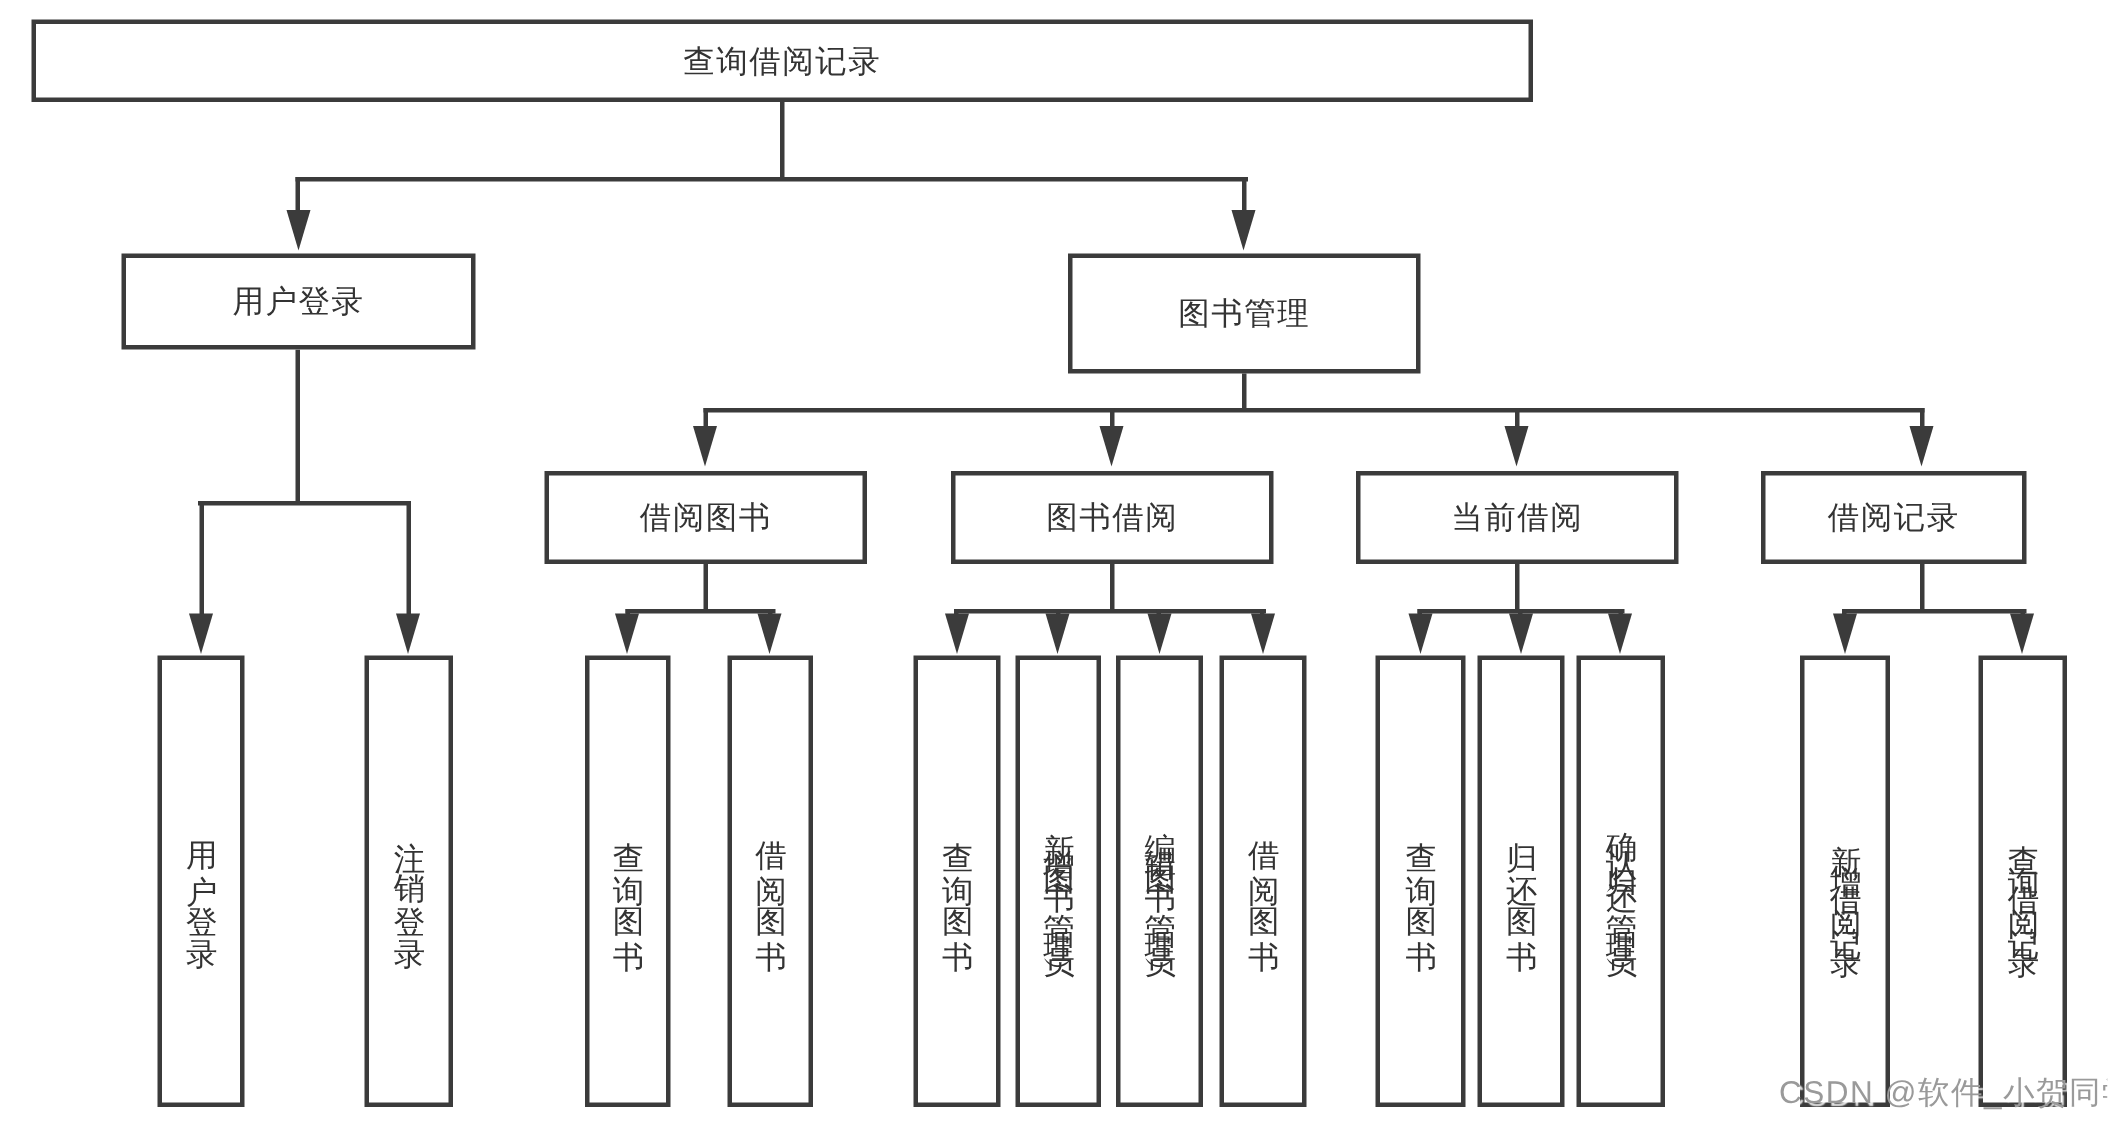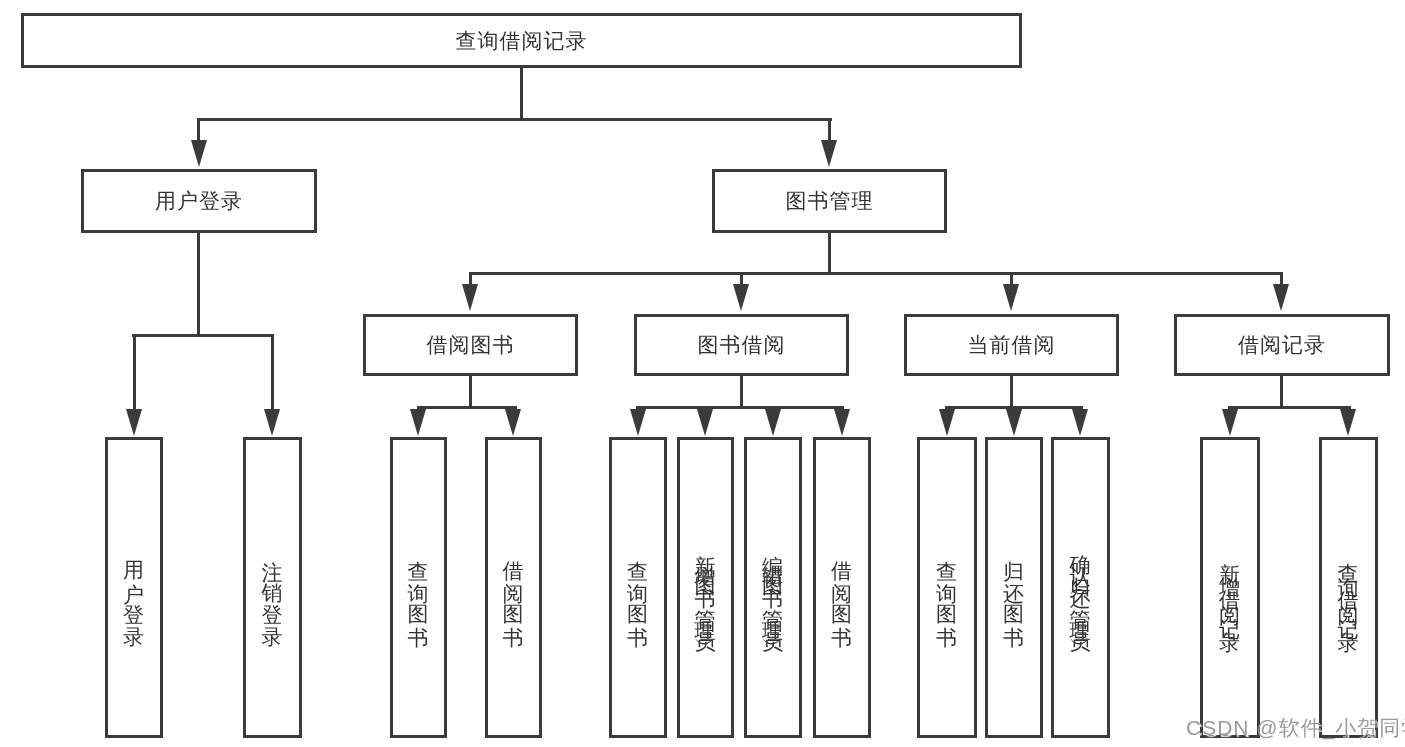--- a/index.html
+++ b/index.html
@@ -123,34 +123,34 @@
   <div class="lv" style="left:1347px;top:406px;height:8px;"></div>
   <div class="arrow" style="left:1340px;top:409px;"></div>
 
   <div class="hbox" style="left:21px;top:13px;width:1001px;height:55px;">
     <span>查询借阅记录</span>
   </div>
 
   <div class="hbox" style="left:81px;top:169px;width:236px;height:64px;">
     <span>用户登录</span>
   </div>
-  <div class="hbox" style="left:712px;top:169px;width:235px;height:64px;">
+  <div class="hbox" style="left:712px;top:169px;width:235px;height:80px;">
     <span>图书管理</span>
   </div>
 
   <div class="hbox" style="left:363px;top:314px;width:215px;height:62px;">
     <span>借阅图书</span>
   </div>
   <div class="hbox" style="left:634px;top:314px;width:215px;height:62px;">
     <span>图书借阅</span>
   </div>
   <div class="hbox" style="left:904px;top:314px;width:215px;height:62px;font-family:Liberation Serif, serif;">
     <span>当前借阅</span>
   </div>
-  <div class="hbox" style="left:1174px;top:314px;width:216px;height:62px;">
+  <div class="hbox" style="left:1174px;top:314px;width:177px;height:62px;">
     <span>借阅记录</span>
   </div>
 
   <div class="vbox len4" style="left:105px;top:437px;width:58px;height:301px;">
     <span>用户登录</span>
   </div>
   <div class="vbox len4" style="left:243px;top:437px;width:59px;height:301px;">
     <span>注销登录</span>
   </div>
 

